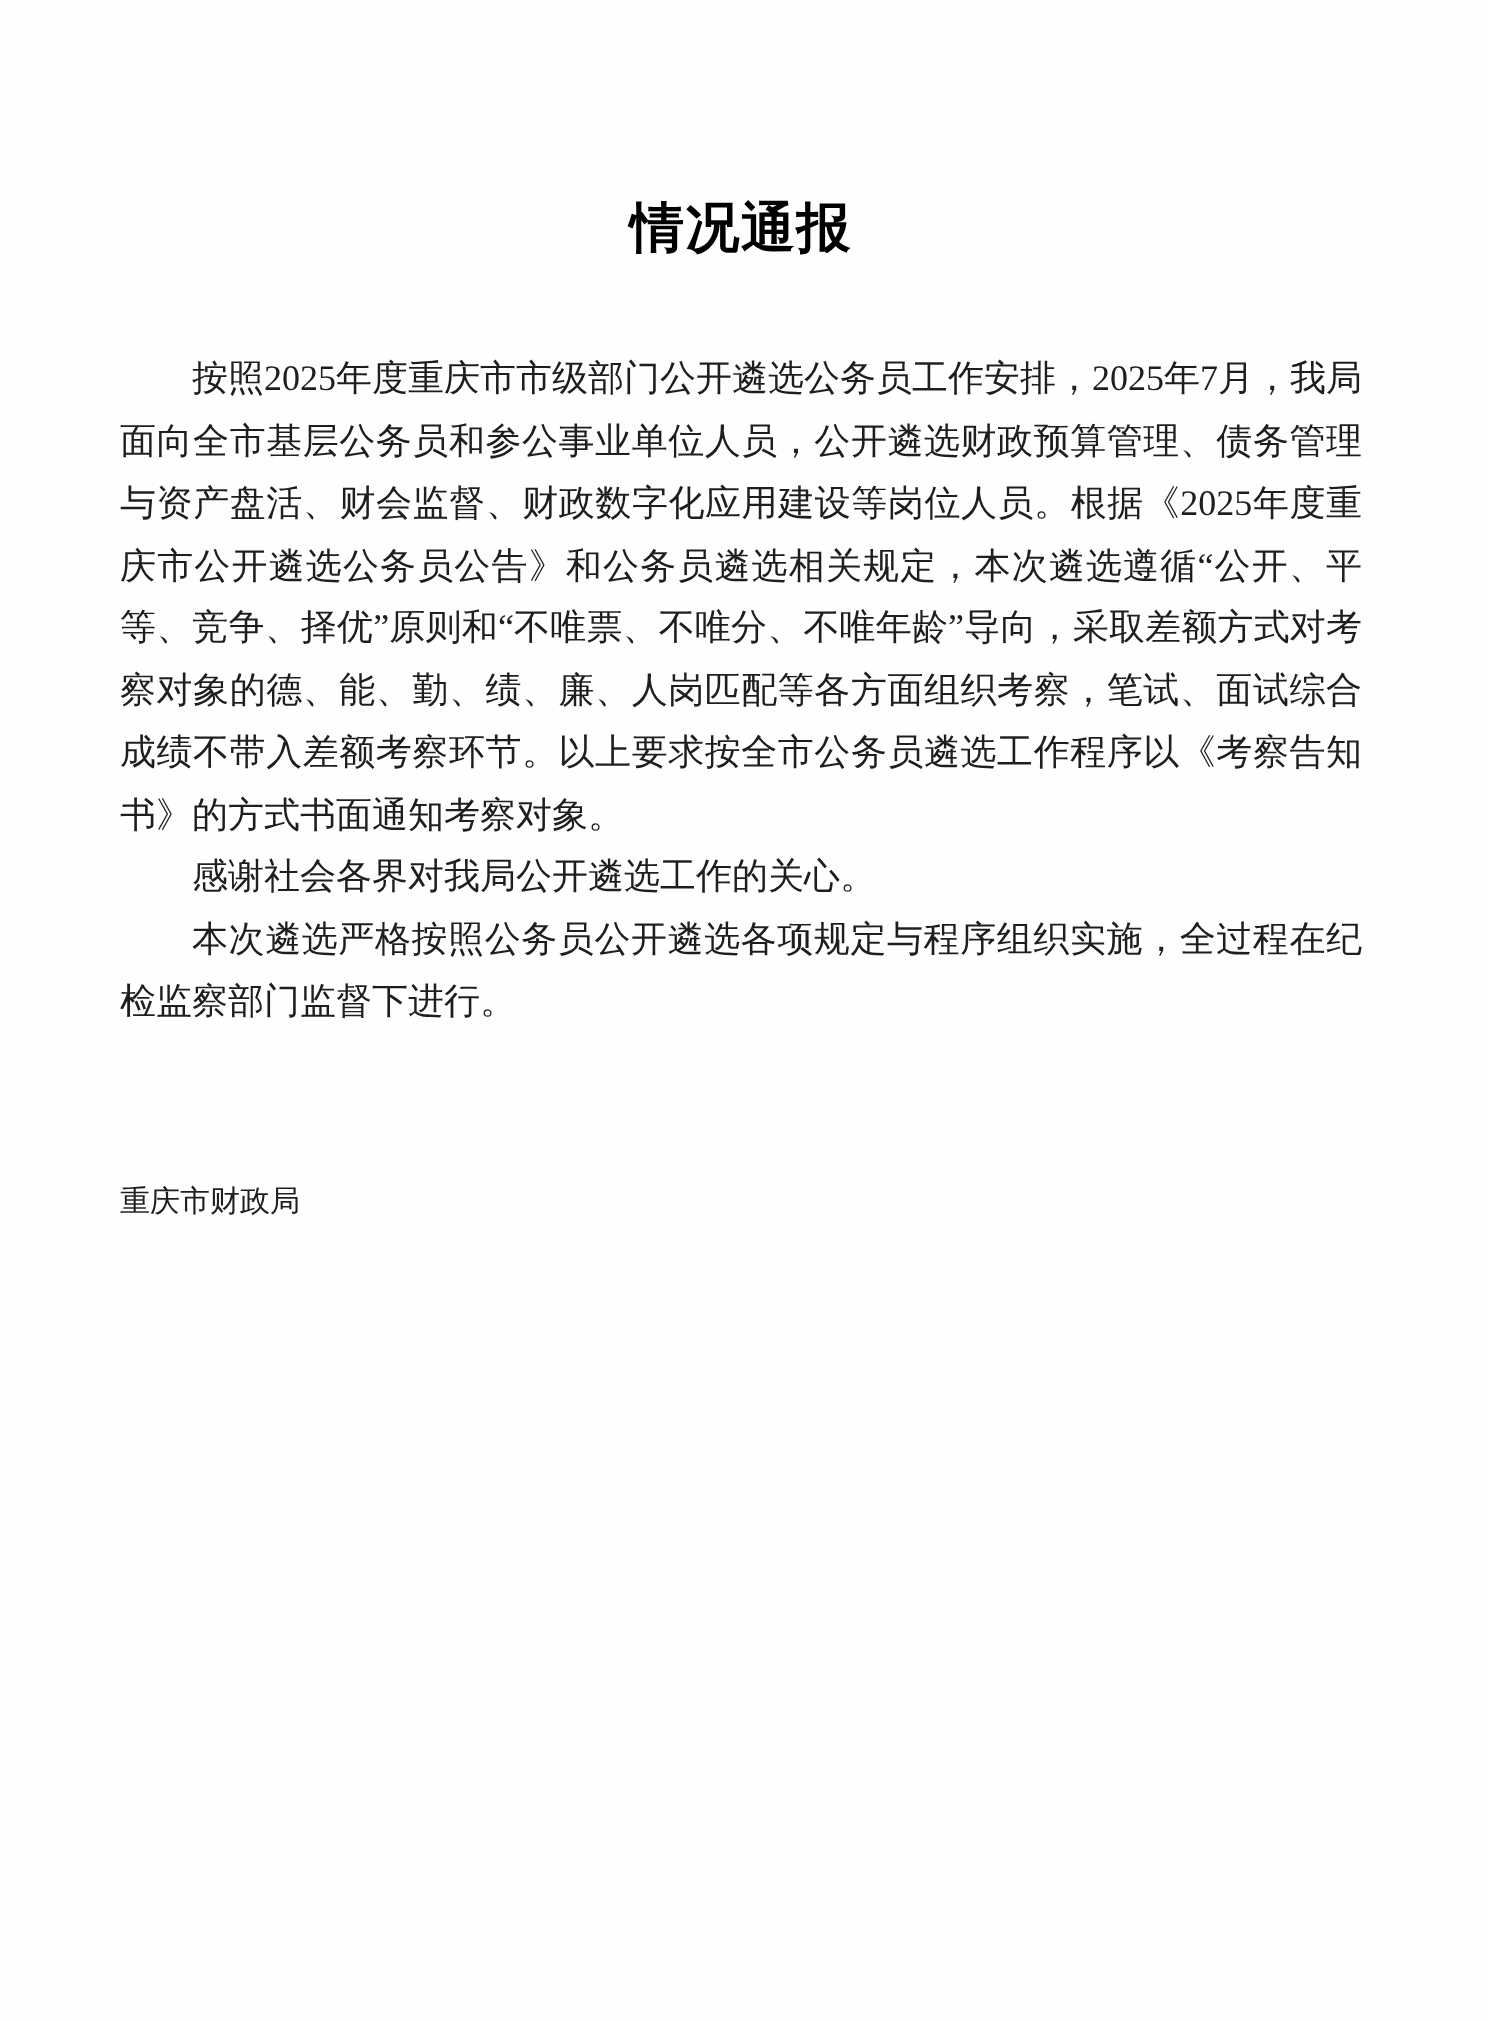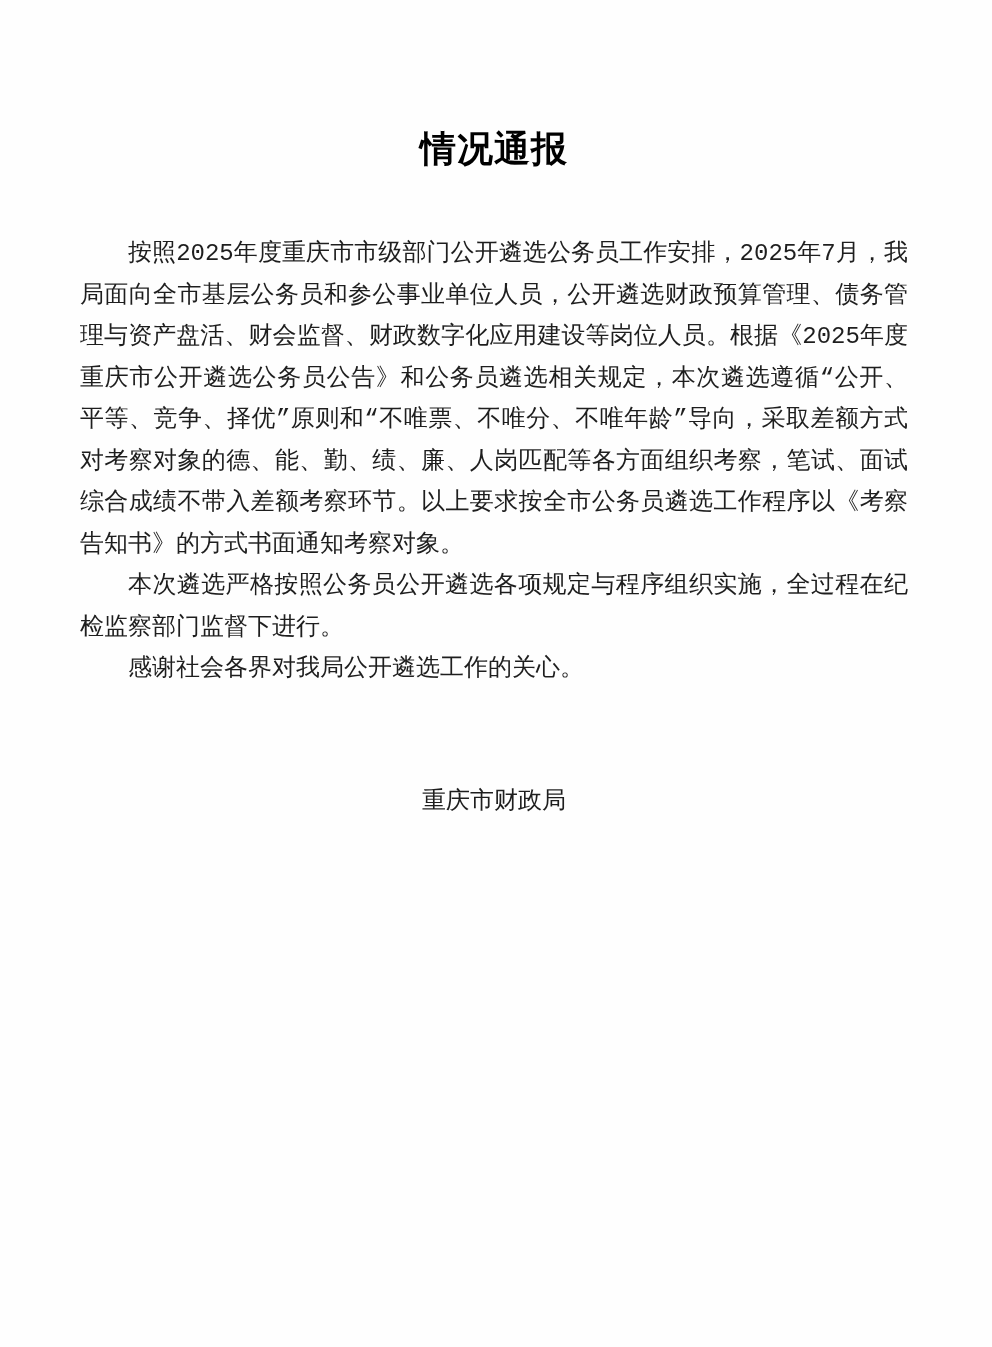--- a/index.html
+++ b/index.html
@@ -8,21 +8,21 @@
     background: #ffffff;
   }
   .page {
     position: relative;
     width: 992px;
     height: 1347px;
     margin: 0 auto;
     box-sizing: border-box;
     background: var(--page-bg, #fefefe);
     padding: 130px 84px 0 80px;
-    font-family: Liberation Mono, monospace;
+    font-family: Liberation Serif, serif;
     color: var(--text-color, #1e1e1e);
     overflow: hidden;
   }
   .title {
     margin: 0;
     padding: 0;
     font-size: 36px;
     line-height: 44px;
     font-weight: 700;
     text-align: center;
@@ -37,37 +37,37 @@
     padding: 0;
     font-size: 24px;
     line-height: 41.5px;
     text-align: justify;
     text-justify: inter-ideograph;
     text-indent: 2em;
     word-break: break-all;
   }
   .signature {
     margin-top: 88px;
-    text-align: center;
-    font-size: 24px;
+    text-align: left;
+    font-size: 20px;
     line-height: 47px;
   }
   .signature .org,
   .signature .date {
     white-space: nowrap;
   }
 </style>
 </head>
 <body>
 
 <div class="page" style="--text-color: #1e1e1e; --page-bg: #fefefe;">
   <h1 class="title">情况通报</h1>
 
   <div class="body">
     <p>按照2025年度重庆市市级部门公开遴选公务员工作安排，2025年7月，我局面向全市基层公务员和参公事业单位人员，公开遴选财政预算管理、债务管理与资产盘活、财会监督、财政数字化应用建设等岗位人员。根据《2025年度重庆市公开遴选公务员公告》和公务员遴选相关规定，本次遴选遵循“公开、平等、竞争、择优”原则和“不唯票、不唯分、不唯年龄”导向，采取差额方式对考察对象的德、能、勤、绩、廉、人岗匹配等各方面组织考察，笔试、面试综合成绩不带入差额考察环节。以上要求按全市公务员遴选工作程序以《考察告知书》的方式书面通知考察对象。</p>
+    <p>感谢社会各界对我局公开遴选工作的关心。</p>
     <p>本次遴选严格按照公务员公开遴选各项规定与程序组织实施，全过程在纪检监察部门监督下进行。</p>
-    <p>感谢社会各界对我局公开遴选工作的关心。</p>
   </div>
 
   <div class="signature">
     <div class="org">重庆市财政局</div>
   </div>
 </div>
 
 </body></html>

